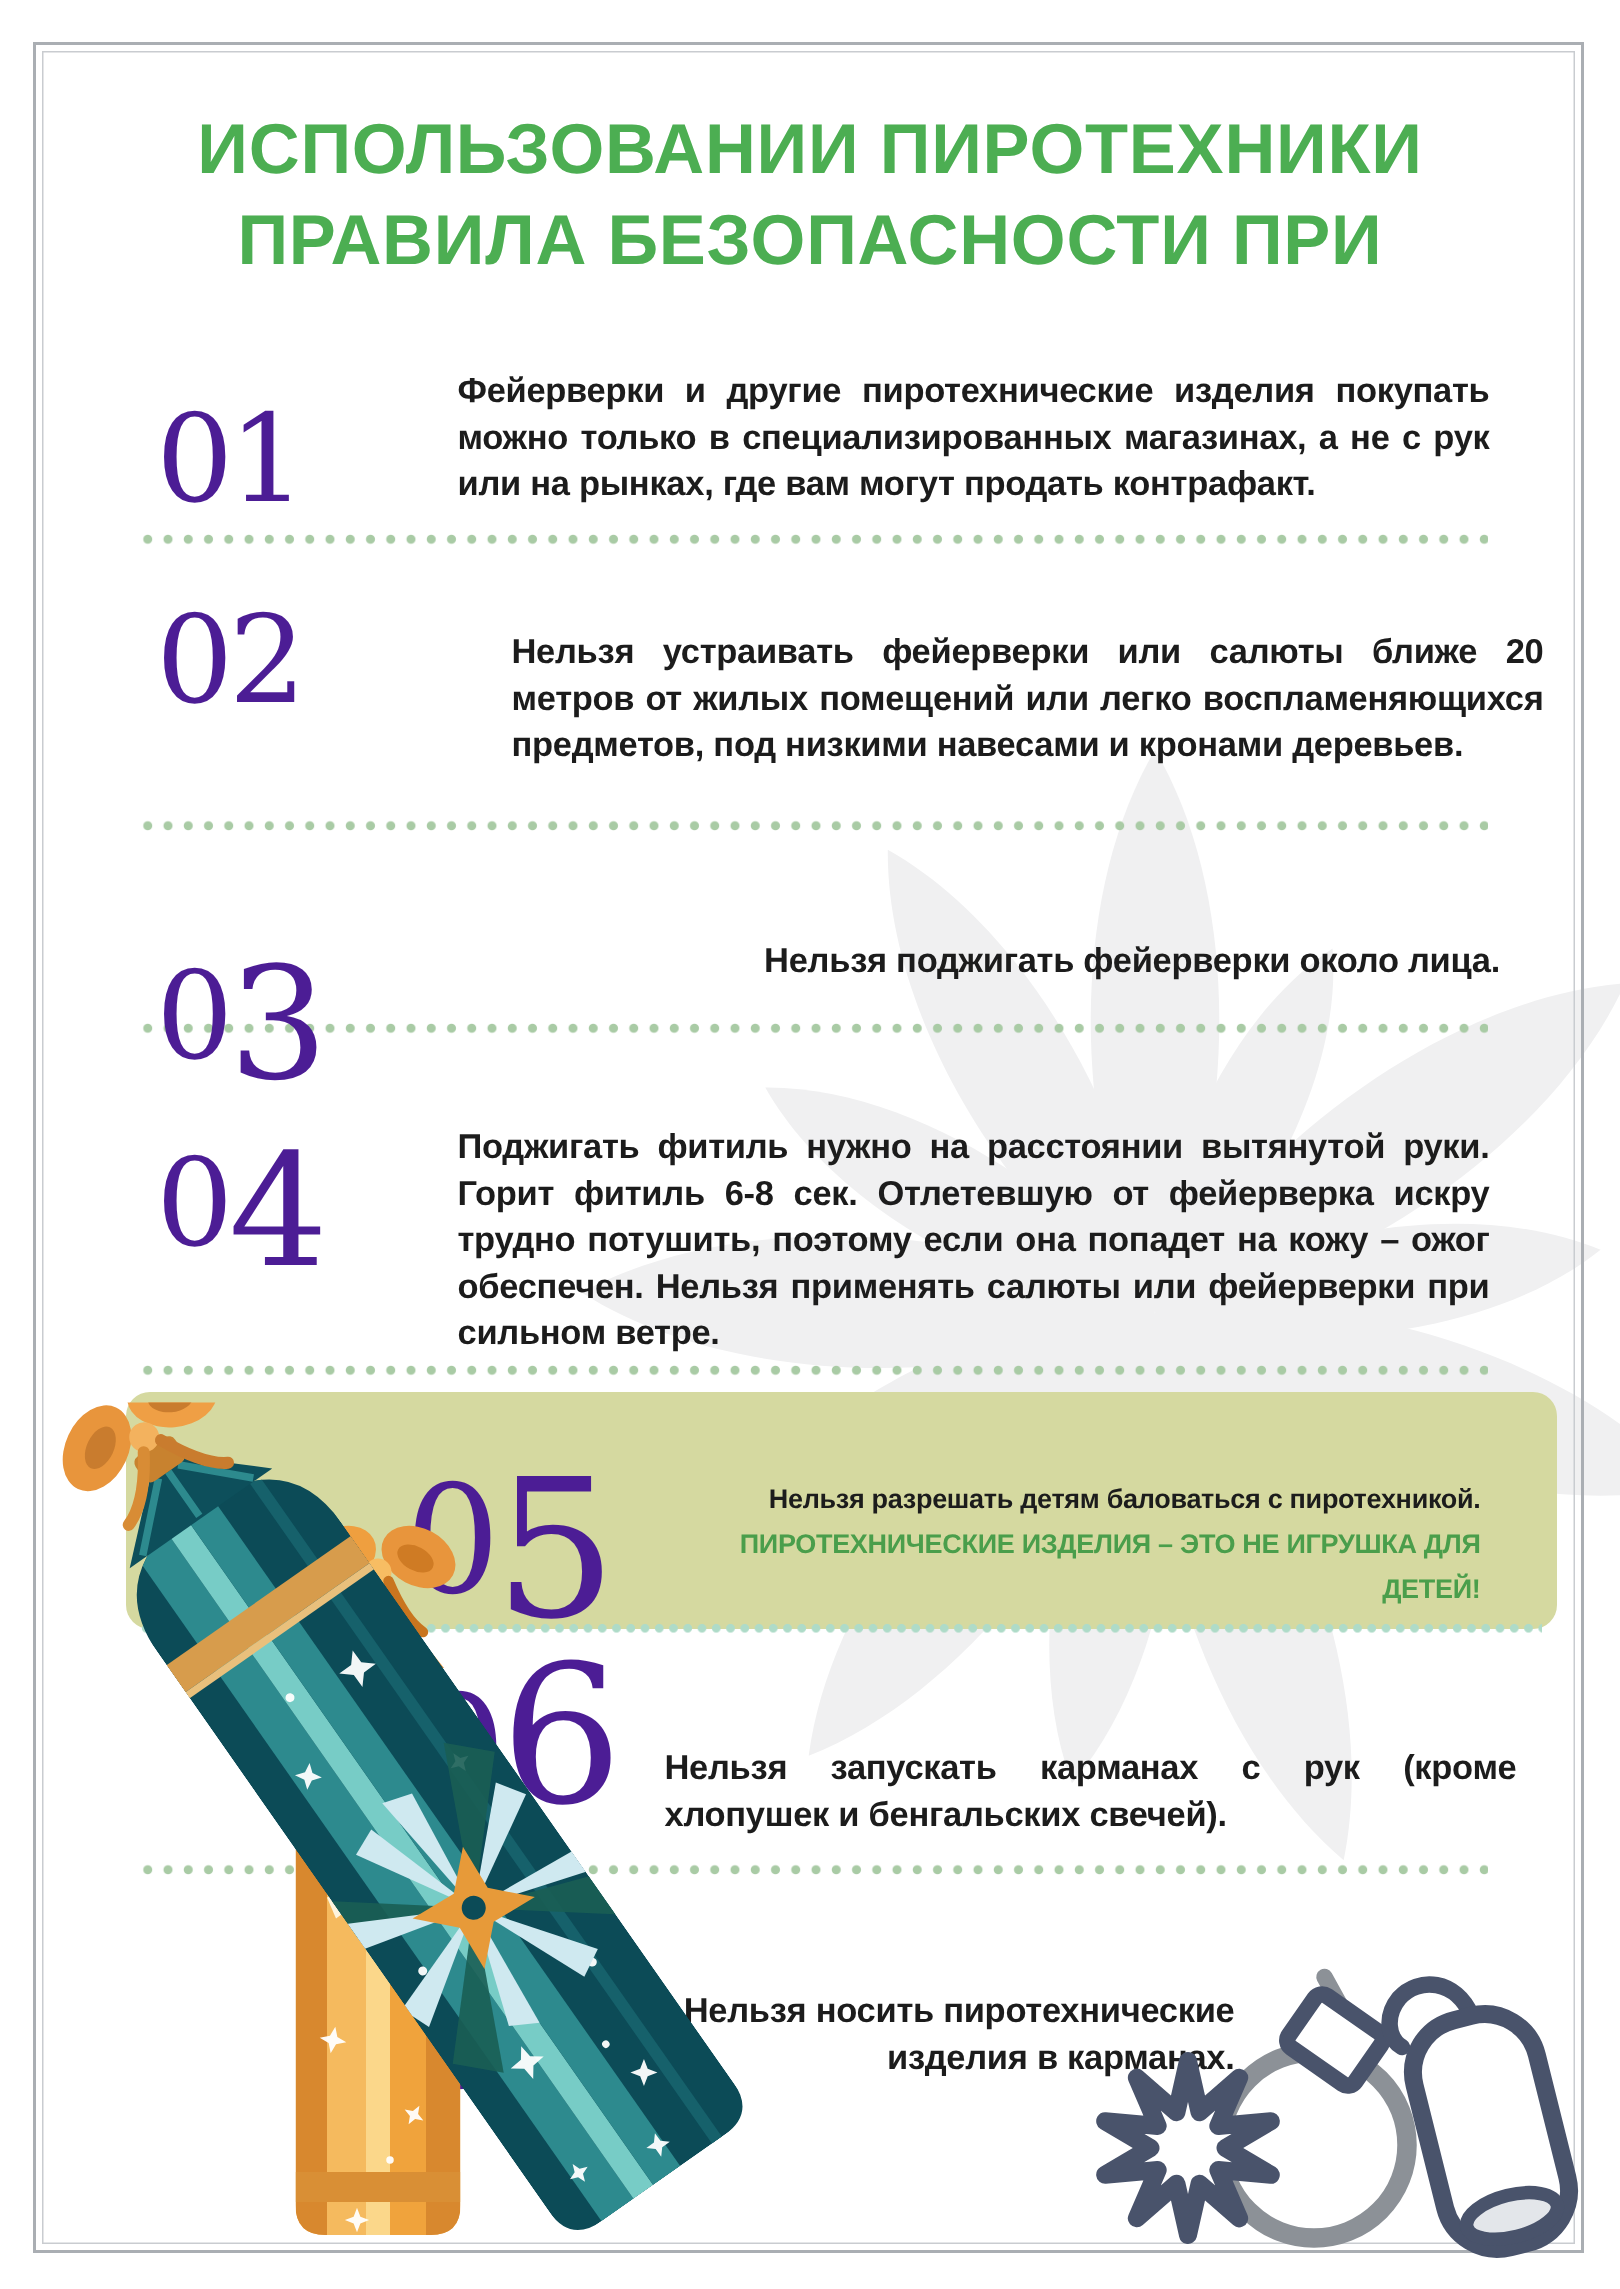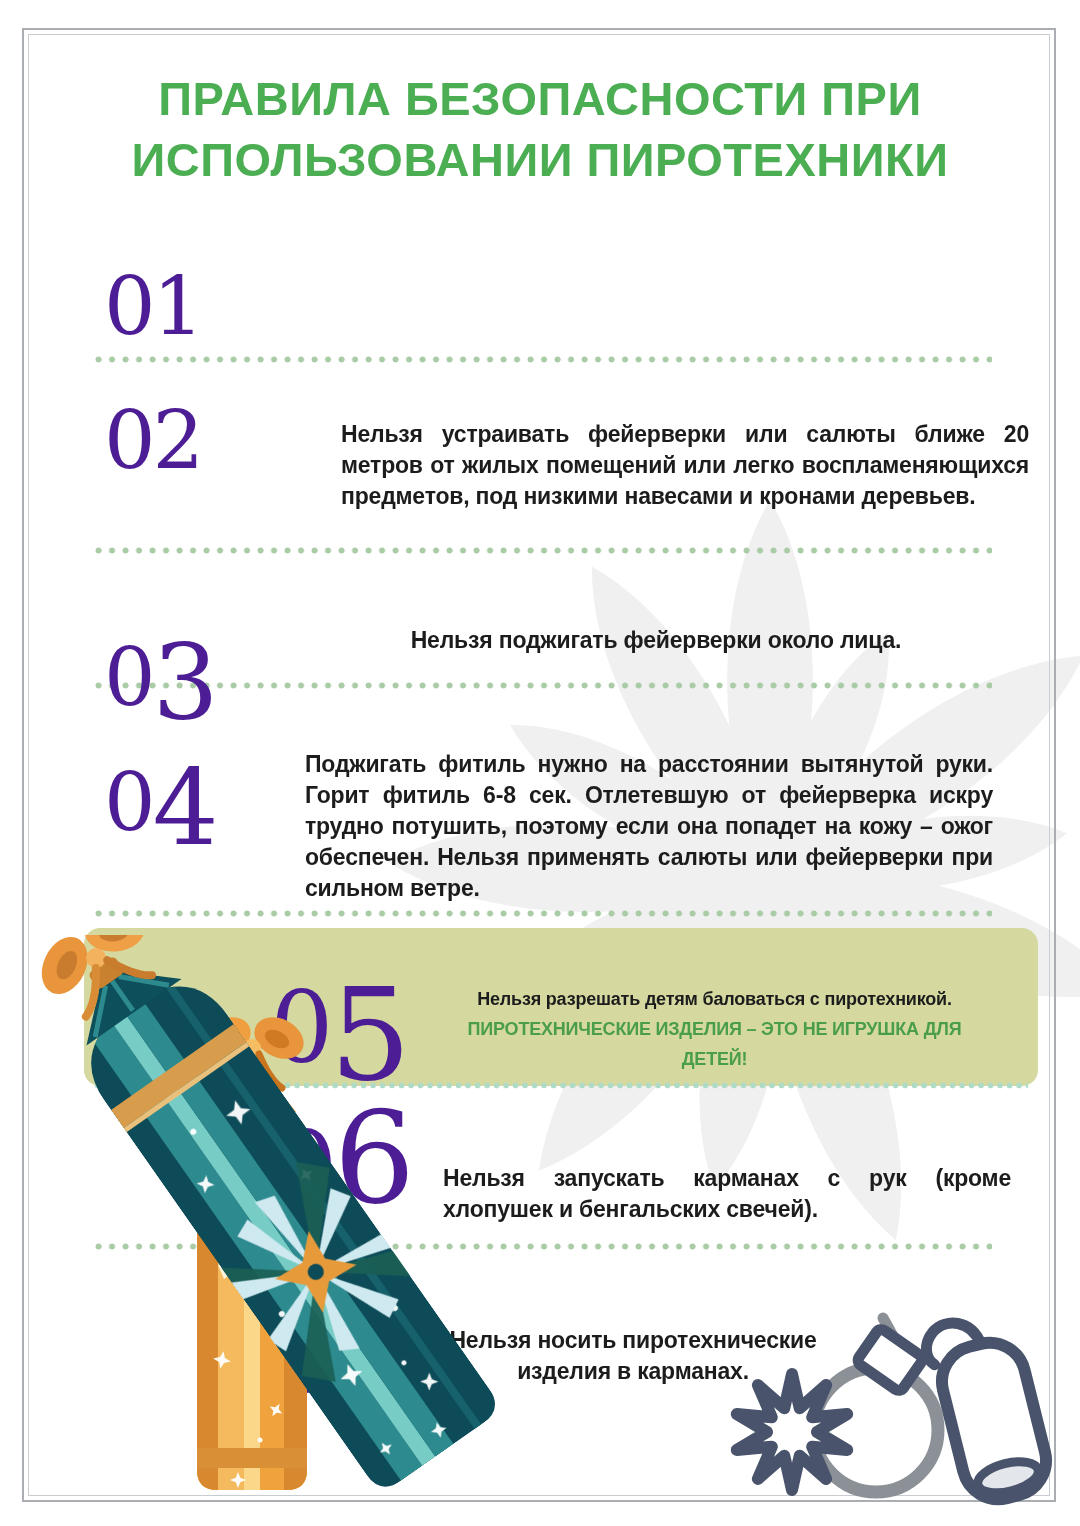--- a/index.html
+++ b/index.html
@@ -19,21 +19,21 @@
   .num{position:absolute;z-index:2;color:#4c1d95;line-height:1;letter-spacing:-0.03em;
        font-family:"DejaVu Serif","Liberation Serif",serif;}
   .num-s{font-size:104px;}
   .num-l{font-size:128px;}
   .os{display:inline-block;line-height:1;}
   .os0,.os1,.os2{font-size:.78em;}
   .os3,.os4,.os5,.os7,.os9{transform:translateY(.13em);}
   
   .txt{position:absolute;z-index:2;color:#1c1c1c;font-weight:700;font-size:23px;
        line-height:31px;text-align:justify;letter-spacing:-0.2px;}
-  .txt.left{text-align:center;}
+  .txt.left{text-align:right;}
   .green{color:#4a9e4b;}
   
   .dots{position:absolute;left:95px;width:897px;height:7px;z-index:2;
         background:radial-gradient(circle at 3.5px 3.5px,#a9cba5 2.7px,transparent 3.3px);
         background-size:13.5px 7px;background-repeat:repeat-x;}
   #sep1{top:356px;} #sep2{top:547px;} #sep3{top:682px;} #sep4{top:910px;} #sep6{top:1243px;}
   
   .card{position:absolute;left:84px;top:928px;width:954px;height:158px;z-index:1;
         background:#d5d9a0;border-radius:16px;}
   .card::after{content:"";position:absolute;left:10px;right:10px;bottom:-3px;height:7px;
@@ -74,33 +74,34 @@
       <use href="#wpetal" transform="rotate(300) scale(0.8)"></use>
       <use href="#wpetal" transform="rotate(330) scale(0.95)"></use>
     </g>
   </svg>
 
   <div class="frame-outer">
     <div class="frame-inner"></div>
   </div>
 
   <div class="title">
+    <div>ИСПОЛЬЗОВАНИИ ПИРОТЕХНИКИ</div>
     <div>ПРАВИЛА БЕЗОПАСНОСТИ ПРИ</div>
-    <div>ИСПОЛЬЗОВАНИИ ПИРОТЕХНИКИ</div>
   </div>
 
   <div class="card"></div>
 
   <div class="dots" id="sep1"></div>
   <div class="dots" id="sep2"></div>
   <div class="dots" id="sep3"></div>
   <div class="dots" id="sep4"></div>
   <div class="dots" id="sep6"></div>
 
   <div class="num num-s osnum" id="n1"><span class="os os0">0</span><span class="os os1">1</span></div>
+  <p class="txt" id="t1">Фейерверки и другие пиротехнические изделия покупать можно только в специализированных магазинах, а не с рук или на рынках, где вам могут продать контрафакт.</p>
 
   <div class="num num-s osnum" id="n2"><span class="os os0">0</span><span class="os os2">2</span></div>
   <p class="txt" id="t2">Нельзя устраивать фейерверки или салюты ближе 20 метров от жилых помещений или легко воспламеняющихся предметов, под низкими навесами и кронами деревьев.</p>
 
   <div class="num num-s osnum" id="n3"><span class="os os0">0</span><span class="os os3">3</span></div>
   <p class="txt left" id="t3">Нельзя поджигать фейерверки около лица.</p>
 
   <div class="num num-s osnum" id="n4"><span class="os os0">0</span><span class="os os4">4</span></div>
   <p class="txt" id="t4">Поджигать фитиль нужно на расстоянии вытянутой руки. Горит фитиль 6-8 сек. Отлетевшую от фейерверка искру трудно потушить, поэтому если она попадет на кожу – ожог обеспечен. Нельзя применять салюты или фейерверки при сильном ветре.</p>
 

